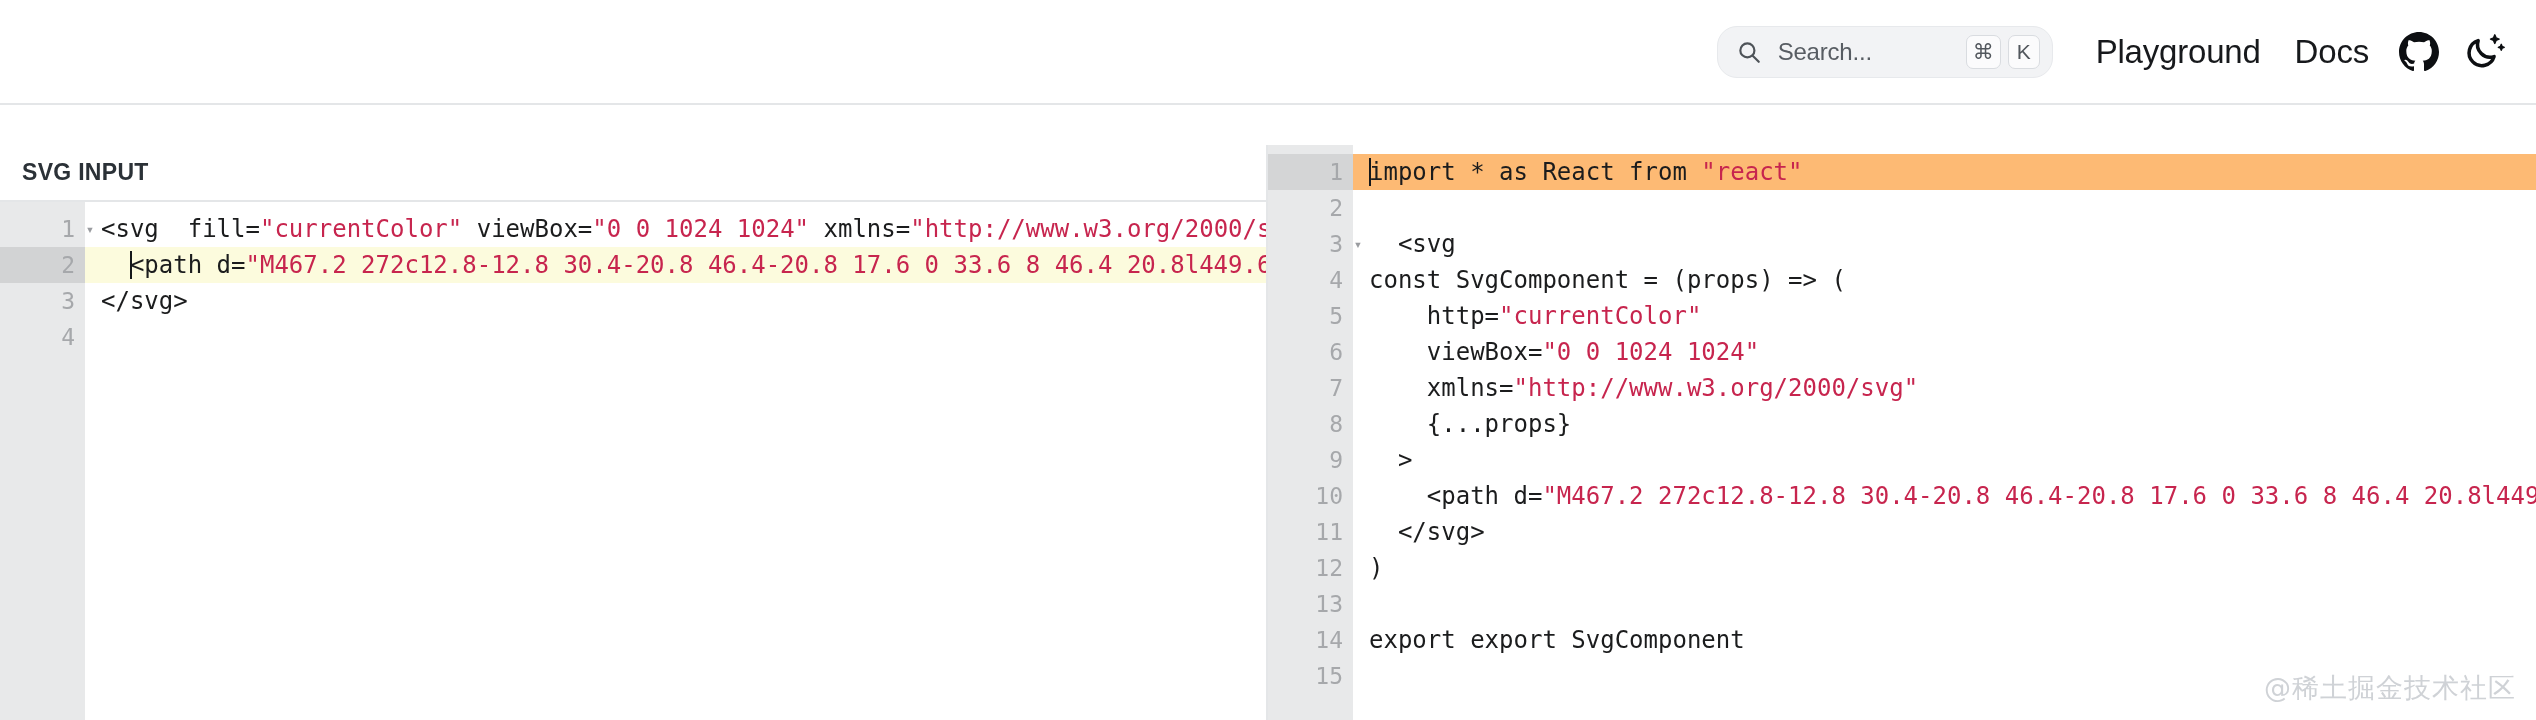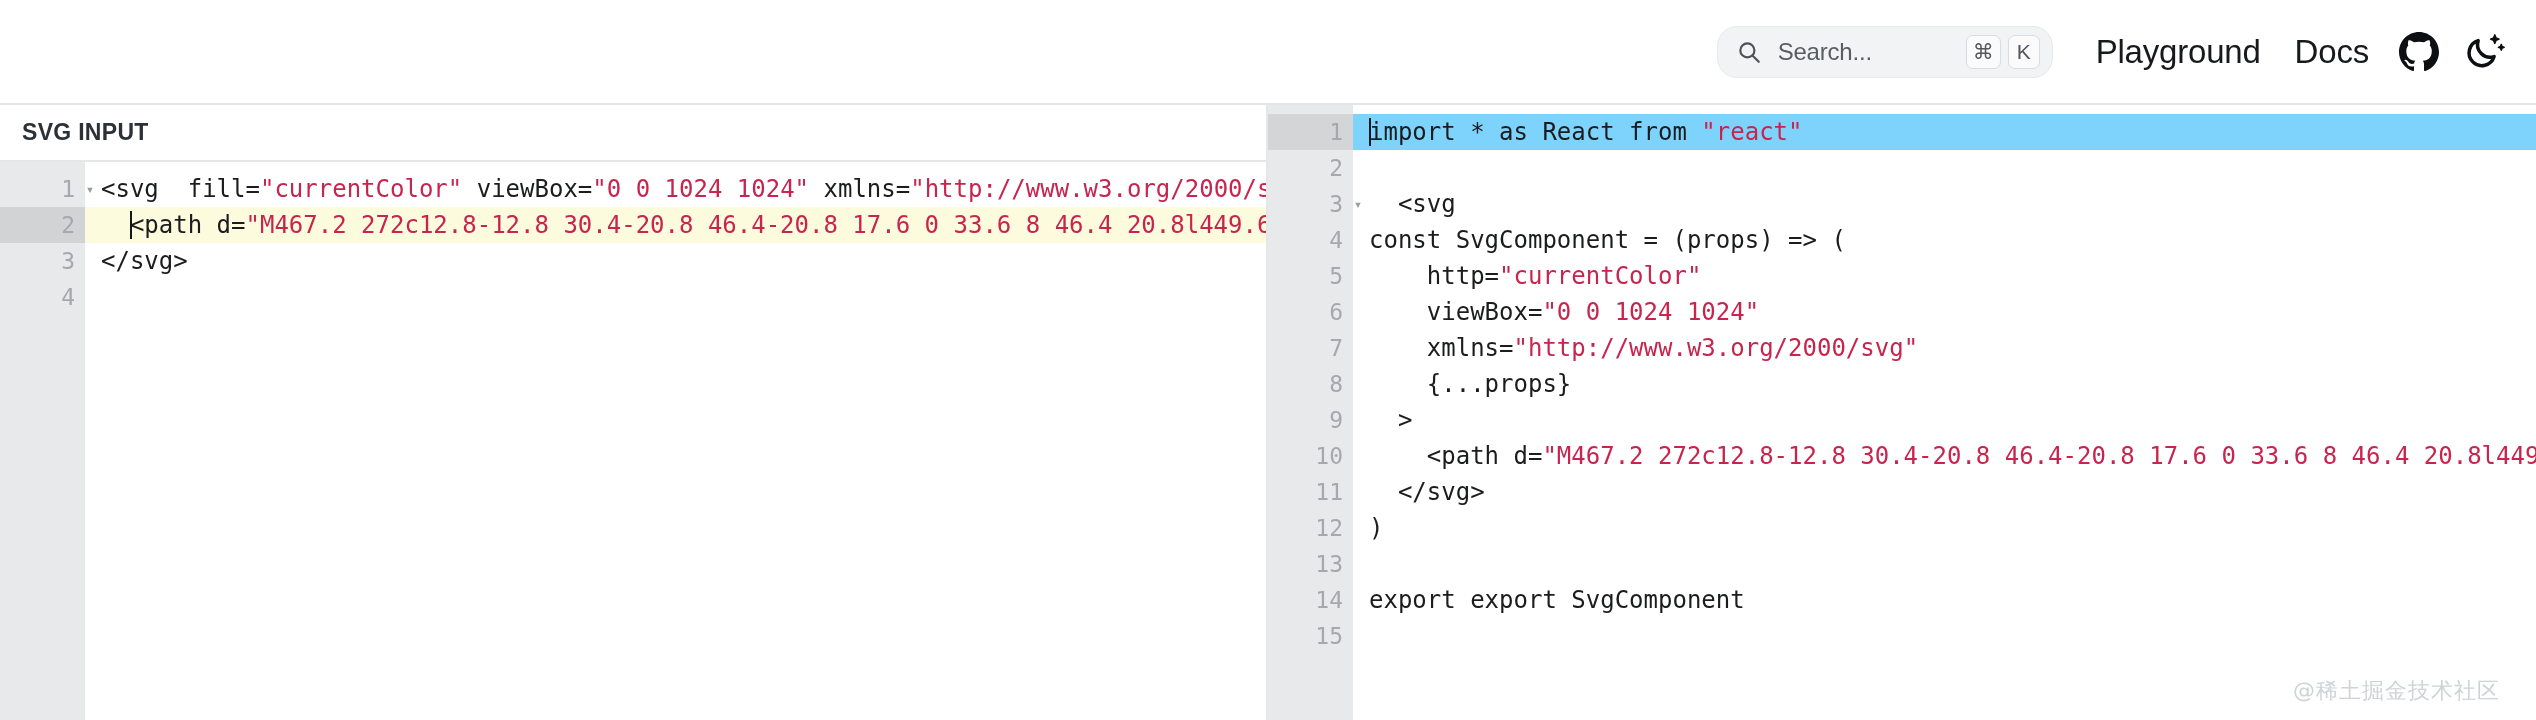--- a/index.html
+++ b/index.html
@@ -108,20 +108,21 @@
     display: flex;
     min-height: 0;
   }
   .pane {
     flex: 1 1 50%;
     min-width: 0;
     display: flex;
     flex-direction: column;
     background: #fff;
     position: relative;
+    margin-top: 40px;
   }
   .pane.left { border-right: 2px solid #e4e6e8; }
 
   .pane-header {
     height: 57px;
     flex: 0 0 57px;
     display: flex;
     align-items: center;
     padding-left: 22px;
     border-bottom: 2px solid #e4e6e8;
@@ -189,41 +190,41 @@
     height: 36px;
     line-height: 36px;
     white-space: pre;
     padding-left: 16px;
     position: relative;
     color: #1b1c1d;
     font-family: "DejaVu Sans Mono", monospace;
     font-size: 24px;
   }
   .code-line.hl-yellow { background: #fcfbdd; }
-  .code-line.hl-gray   { background: #7dd3fc; }
+  .code-line.hl-gray   { background: #fdba74; }
 
   .tok-str { color: #c7254e; }
   .tok-plain { color: #1b1c1d; }
 
   .caret {
     display: inline-block;
     width: 0;
     border-left: 2px solid #15181b;
     height: 28px;
     vertical-align: -6px;
     margin-right: -2px;
     position: relative;
   }
 
   
   .watermark {
     position: absolute;
-    right: 36px;
+    right: 20px;
     bottom: 14px;
-    font-size: 22px;
+    font-size: 27px;
     color: #cfd2d6;
     letter-spacing: 1px;
     font-family: "DejaVu Sans", sans-serif;
     z-index: 9;
     pointer-events: none;
     white-space: nowrap;
   }
 </style>
 </head>
 <body>

